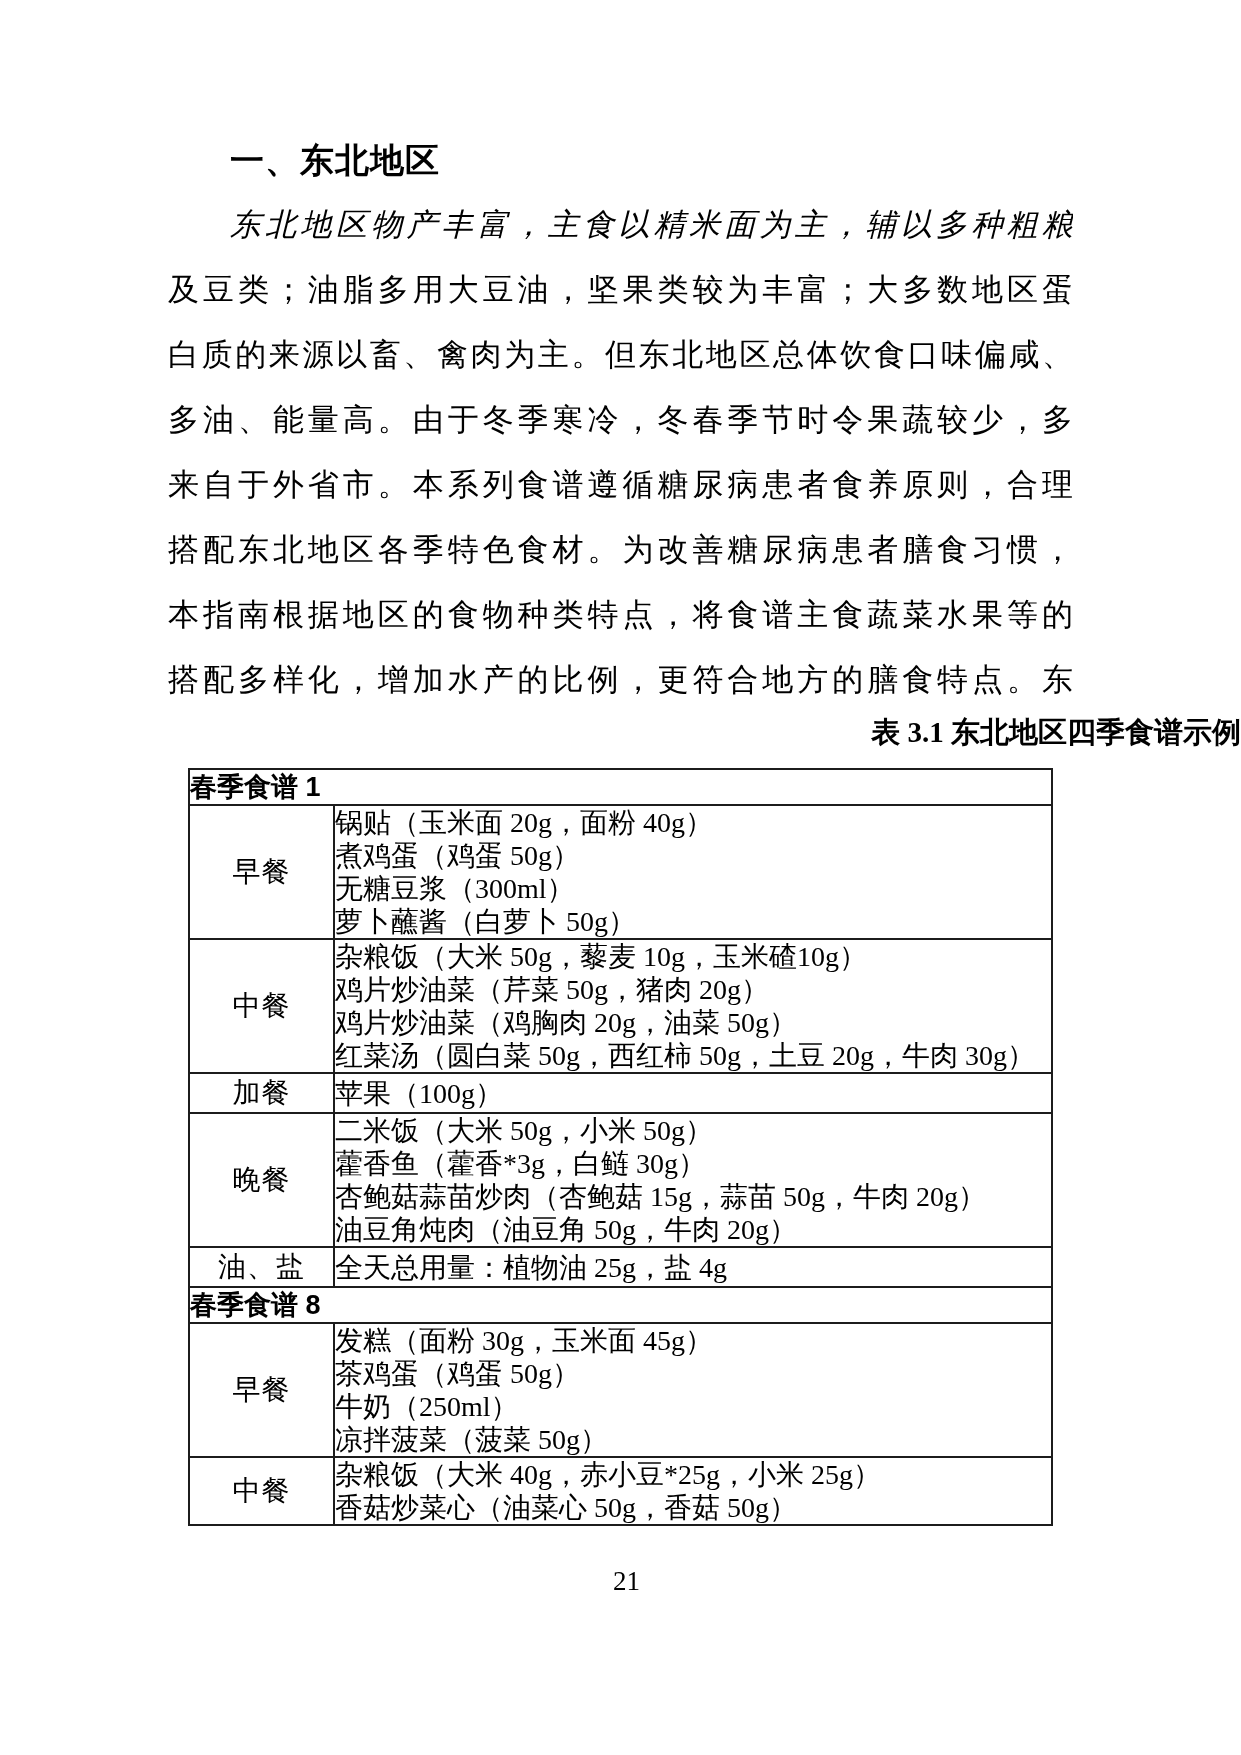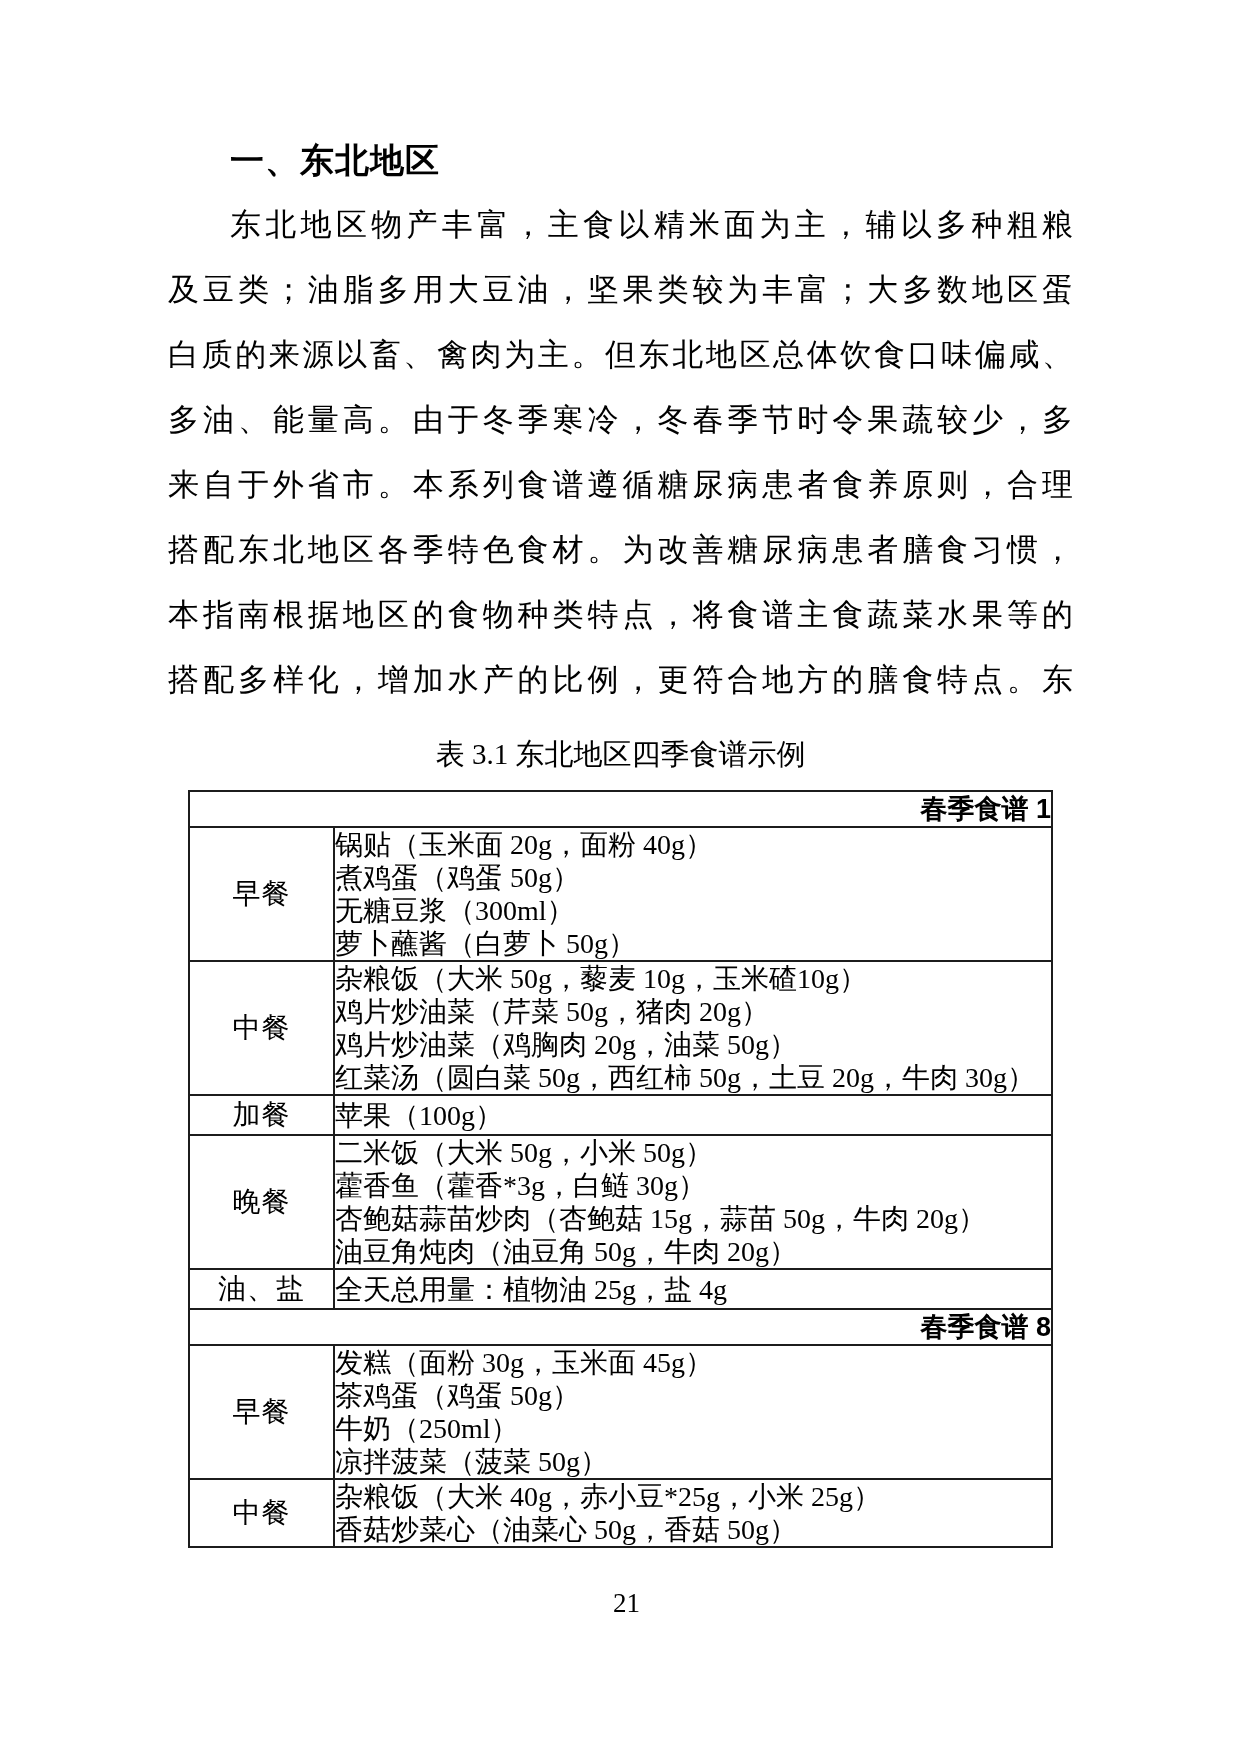--- a/index.html
+++ b/index.html
@@ -17,41 +17,41 @@
     font-weight:bold; font-size:34px; line-height:48px;
     letter-spacing:1px;
   }
 
   .para { width:905px; margin:8px 0 0 168px; font-size:31px; }
   .para .line {
     height:65px; line-height:65px;
     text-align:justify; text-align-last:justify;
     white-space:nowrap; overflow:hidden;
   }
-  .para .line.indent { text-indent:2em; }
+  .para .line.indent { text-indent:2em;font-style:italic; }
   .para .line.short { text-align-last:left; }
 
   .caption {
-    margin-top:22px; text-align:center;
-    font-size:29px; line-height:40px;
+    text-align:right;
+    font-size:29px; line-height:40px;font-weight:bold;
   }
 
   table.menu {
     margin:16px 0 0 188px;
     border-collapse:collapse; table-layout:fixed;
     width:865px;
   }
   table.menu td {
     border:2px solid #1c1c1c;
     padding:0; vertical-align:middle;
   }
   td.section-header {
     font-family:"Liberation Sans","DejaVu Sans",sans-serif;
     font-weight:bold; font-size:27px;
-    text-align:right; height:34px; line-height:34px;
+    text-align:left; height:34px; line-height:34px;
   }
   td.meal-label {
     width:145px; text-align:center; font-size:28px;
     letter-spacing:1px;
   }
   td.meal-items { padding:1px 6px 1px 18px; font-size:28px; }
   td.meal-items .item {
     height:33px; line-height:33px;
     white-space:nowrap; overflow:hidden;
   }

